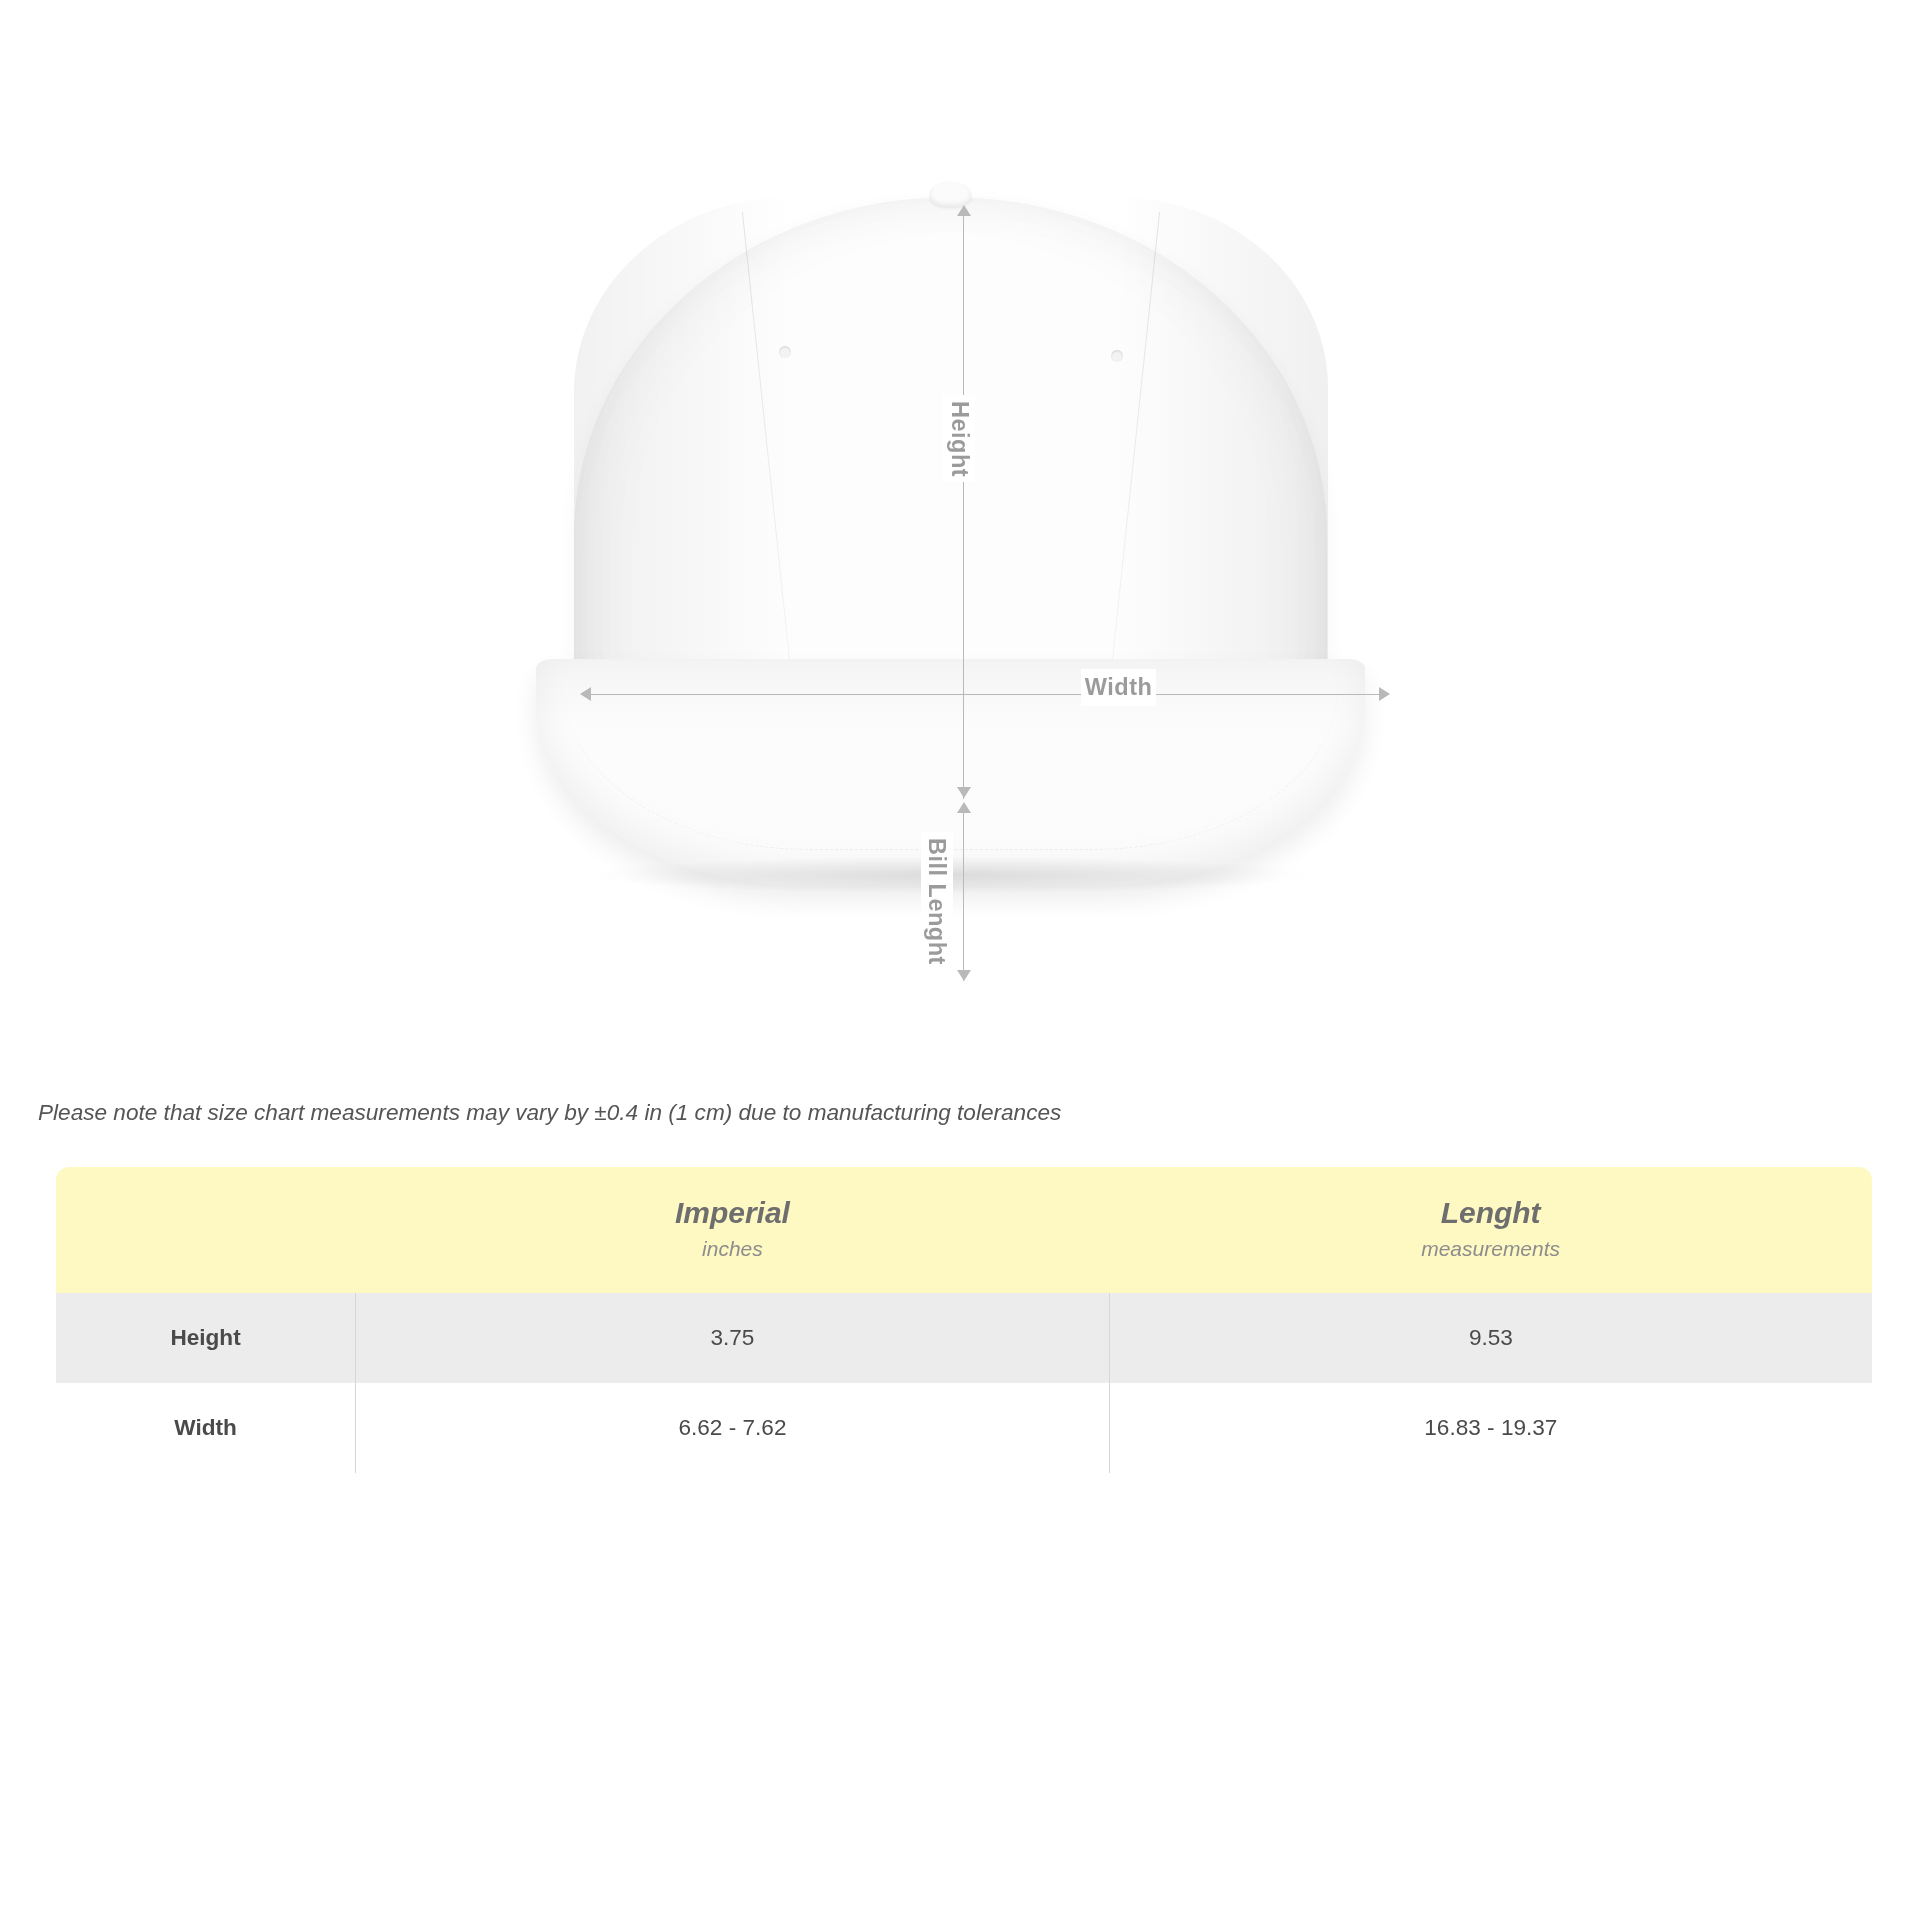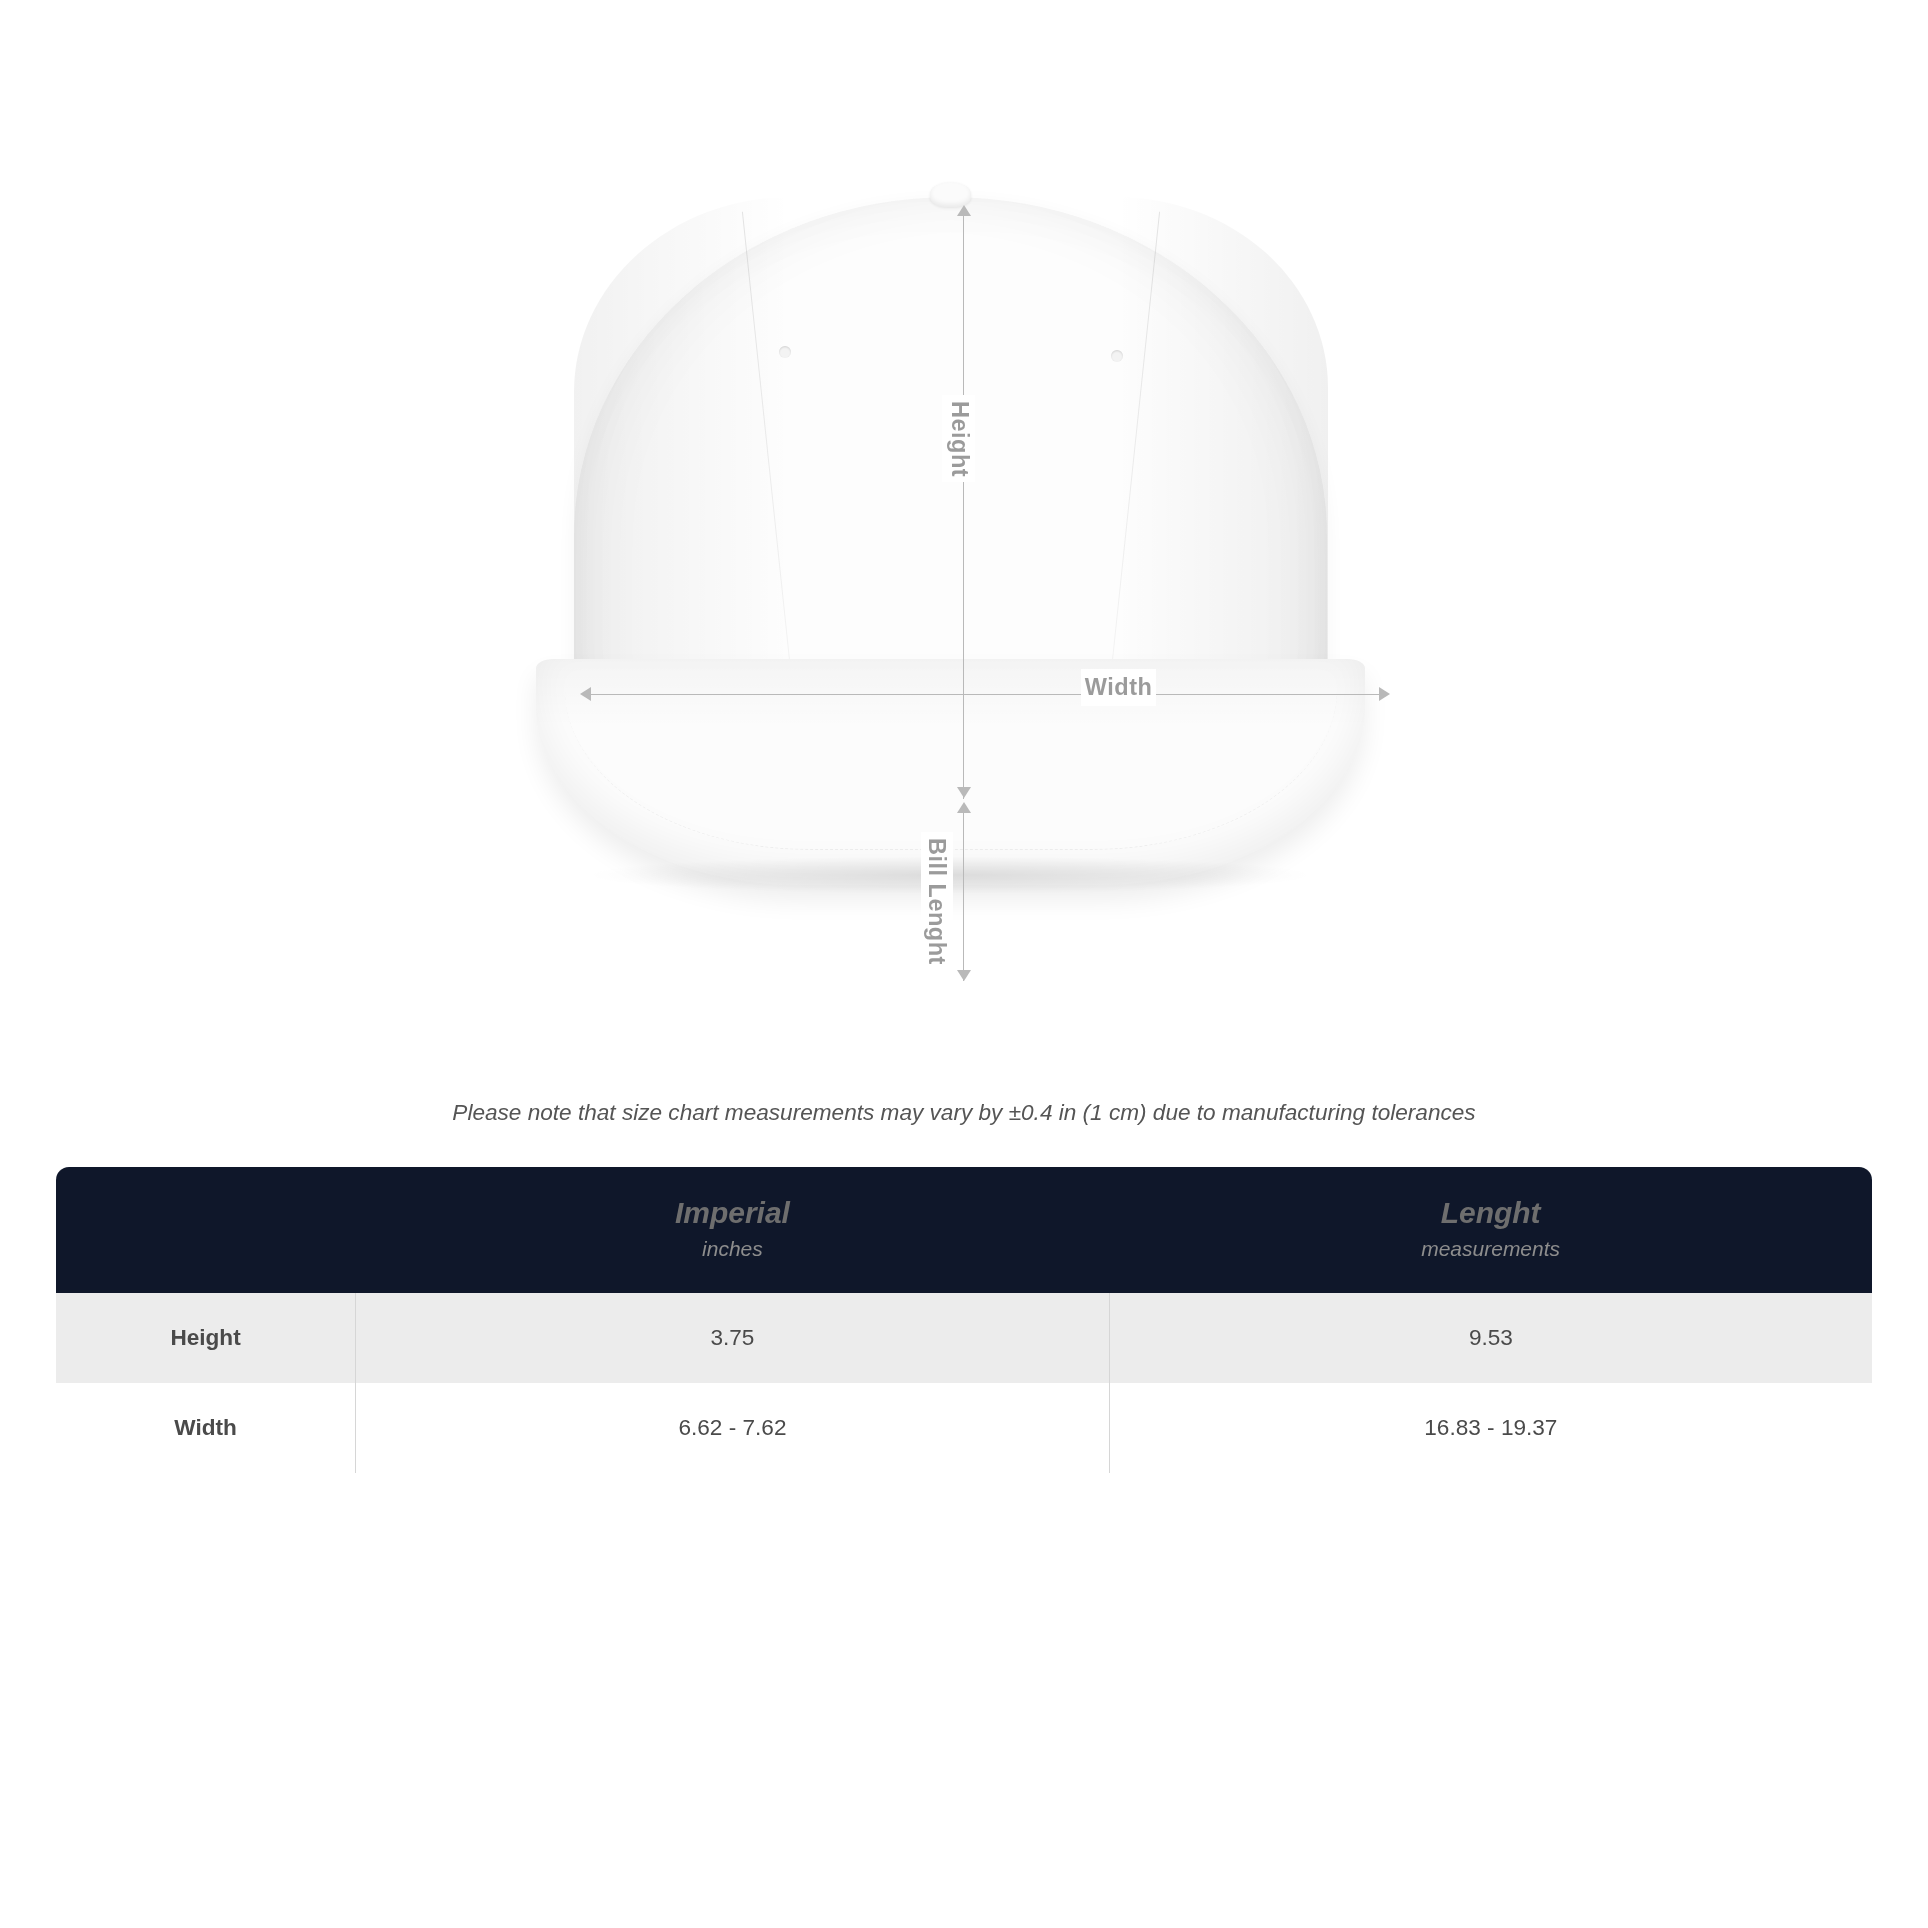--- a/index.html
+++ b/index.html
@@ -196,21 +196,21 @@
   
   .title {
     text-align: center;
     font-size: 40px;
     font-weight: bold;
     color: #2f2f2f;
     margin: 0;
     padding: 0 38px;
   }
   .subtitle {
-    text-align: center;
+    text-align: left;
     font-size: 22.6px;
     font-style: italic;
     color: #555555;
     margin: 17px 0 12px 0;
     padding: 0 38px;
   }
 
   
   .table-wrap {
     margin: 41px 56px 0 56px;
@@ -219,21 +219,21 @@
     width: 100%;
     border-collapse: collapse;
     table-layout: fixed;
   }
   table.size-table td, table.size-table th {
     text-align: center;
     vertical-align: middle;
   }
 
   .head-row th {
-    background: #0f172a;
+    background: #fef9c3;
     padding: 28px 0 32px 0;
     font-weight: normal;
     margin-top: 9px;
   }
   .head-row th:first-child {
     border-radius: 13px 0 0 0;
   }
   .head-row th:last-child {
     border-radius: 0 13px 0 0;
   }

